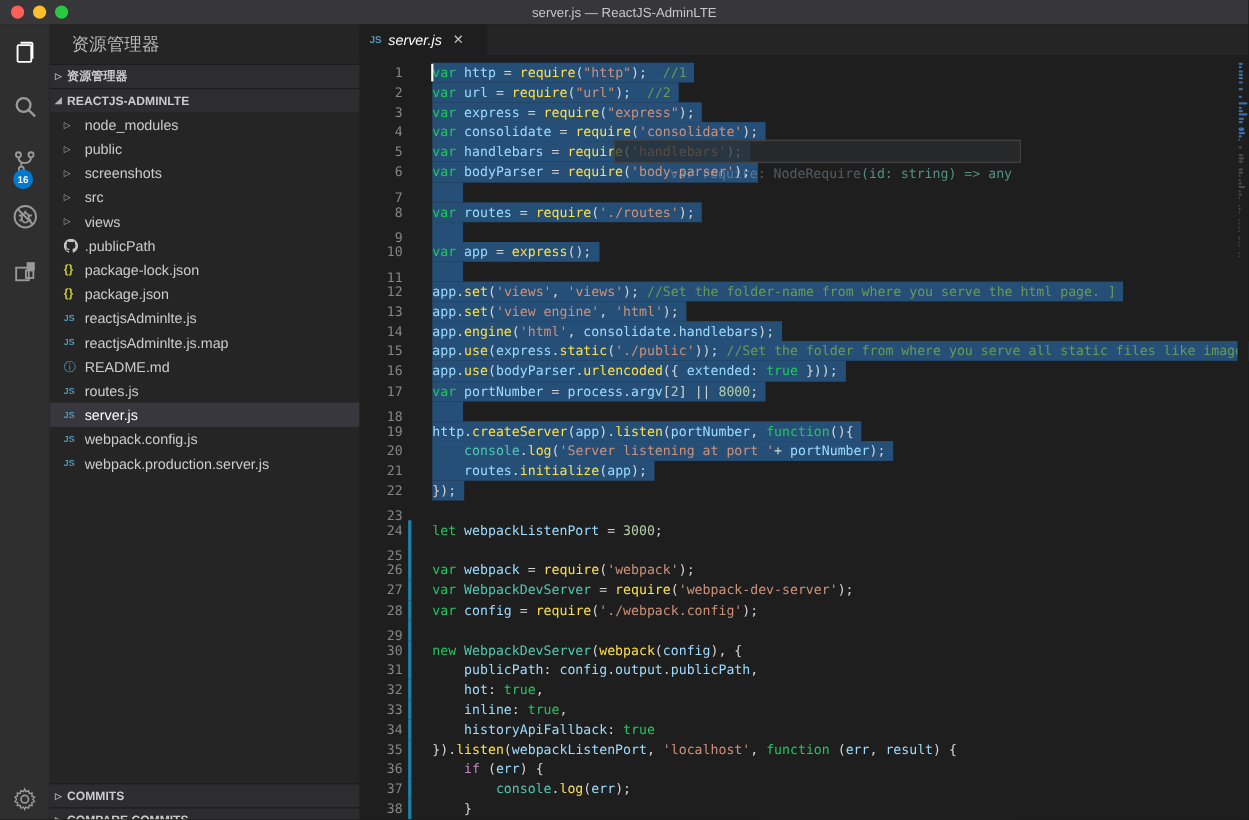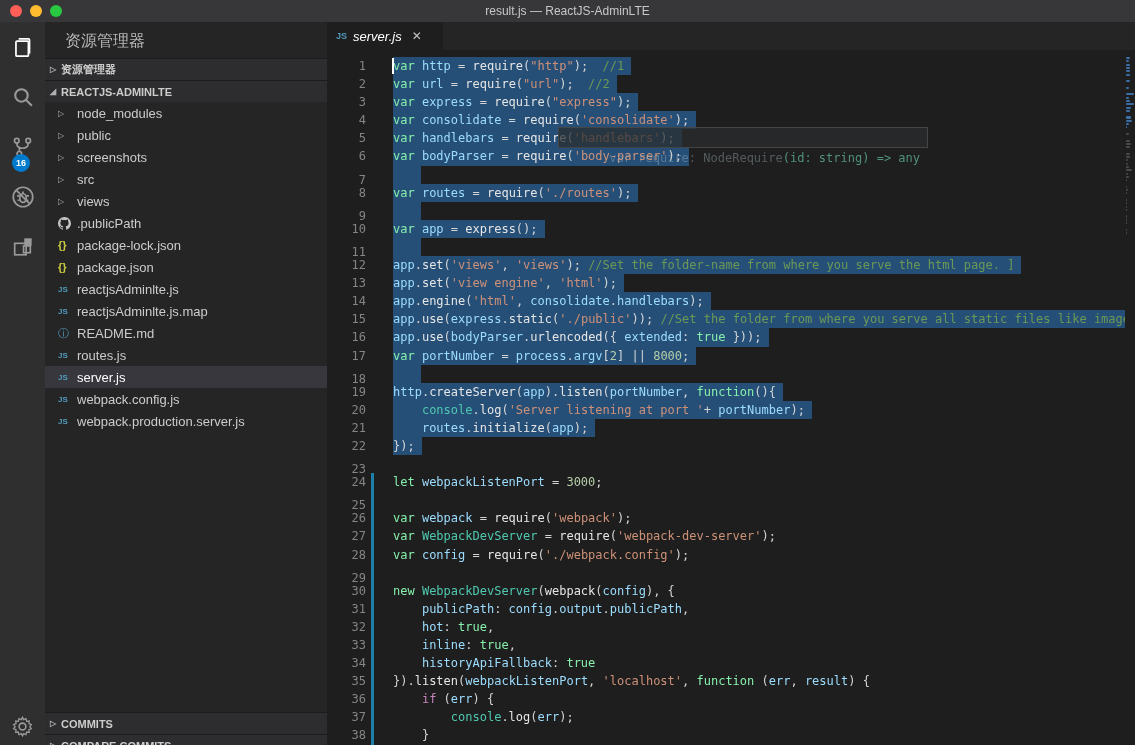--- a/index.html
+++ b/index.html
@@ -54,21 +54,21 @@
   .code { position:absolute; top:28px; left:0; right:0; bottom:0; padding-top:7px;
     font-family:"DejaVu Sans Mono", monospace; font-size:12px; line-height:18.1px; white-space:pre; }
   .code-line { height:18.1px; position:relative; }
   .gutter { display:inline-block; width:39px; text-align:right; color:#858585; }
   .line-body { display:inline-block; margin-left:27px; height:18.1px; }
   .line-body.sel { background:var(--selection,#264f78); padding-right:7px; }
   .line-body.sel-empty { width:28px; background:var(--selection,#264f78); }
   .modbar { position:absolute; left:44px; top:0; width:3px; height:18.1px; background:var(--modified,#1b81a8); }
   .cursor { position:absolute; left:65px; top:1px; width:1.5px; height:16px; background:#ffffff; }
 
-  .tk-k { color:#86efac; } .tk-i { color:#9cdcfe; } .tk-f { color:#e5e5e5; }
+  .tk-k { color:#22c55e; } .tk-i { color:#9cdcfe; } .tk-f { color:#fde047; }
   .tk-s { color:#ce9178; } .tk-c { color:#6a9955; } .tk-n { color:#b5cea8; }
   .tk-p { color:#d4d4d4; } .tk-t { color:#4ec9b0; } .tk-x { color:#c586c0; }
 
   .tooltip { position:absolute; left:231px; top:105px; height:21px; line-height:20px;
     background:rgba(42,45,46,0.72); border:1px solid #454545; padding:0 7px;
     font-family:"DejaVu Sans Mono",monospace; font-size:12px; white-space:pre; z-index:5; }
   .tt-dim { color:rgba(170,188,200,0.38); }
   .tt-sig { color:#52917f; }
 
   .minimap { position:absolute; top:28px; right:0; bottom:0; width:10px; background:#1e1e1e; z-index:6; }
@@ -76,21 +76,21 @@
 </style>
 </head>
 <body>
 
 <div class="titlebar">
   <div class="lights">
     <span class="light close"></span>
     <span class="light min"></span>
     <span class="light zoom"></span>
   </div>
-  <span>result.js — ReactJS-AdminLTE</span>
+  <span>server.js — ReactJS-AdminLTE</span>
 </div>
 
 <div class="main">
 
   <div class="activitybar">
     <div class="ab-item active">
       <svg width="26" height="26" viewBox="0 0 24 24">
           <path d="M8 4.5 H17 a1 1 0 0 1 1 1 V18"></path>
           <rect x="5.5" y="6.5" width="11.5" height="14" rx="1"></rect>
         </svg>

